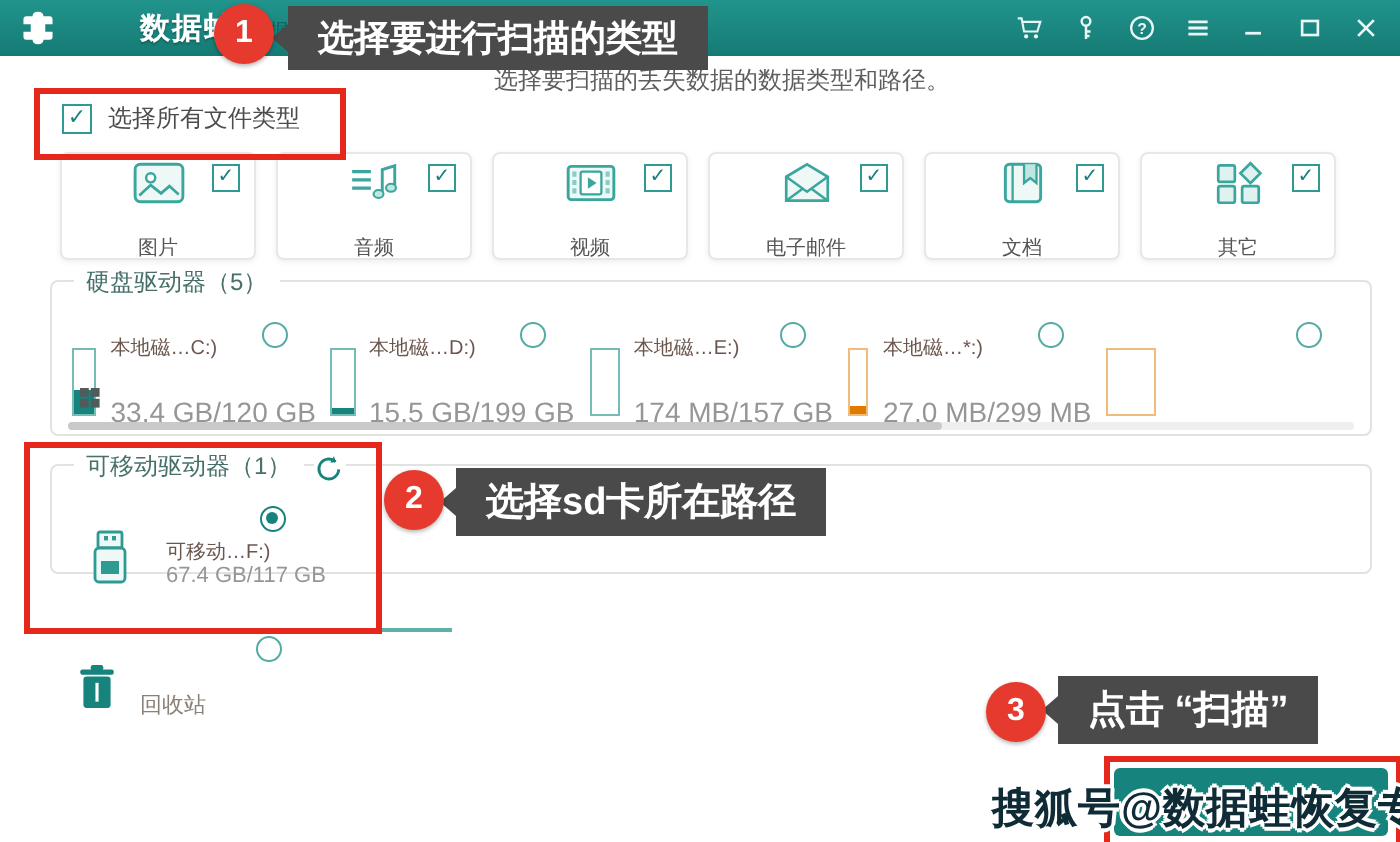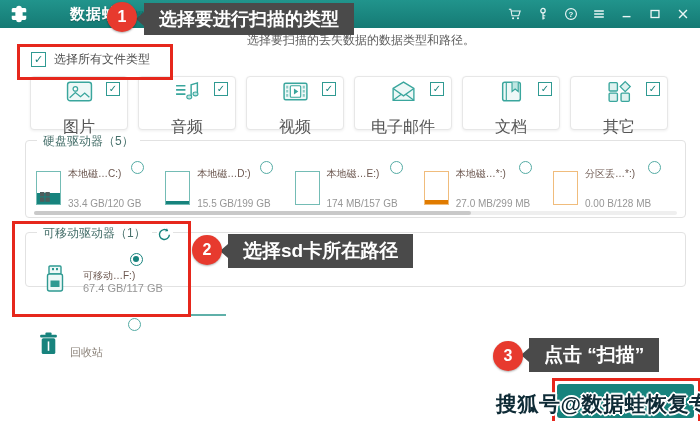--- a/index.html
+++ b/index.html
@@ -30,21 +30,21 @@
   
   .cards{position:absolute;left:30px;top:76px;width:638px;display:flex;gap:10px;z-index:1;}
   .card{flex:1;height:49px;background:#fff;border:1px solid #e7e7e7;border-radius:4px;
     box-shadow:0 1px 3px rgba(0,0,0,.07);position:relative;display:flex;flex-direction:column;
     align-items:center;justify-content:flex-start;padding-top:3px;cursor:pointer;}
   .card-cb{position:absolute;top:5px;right:7px;width:12px;height:12px;border:1px solid #2f9a92;
     background:#fff;display:inline-flex;align-items:center;justify-content:center;}
   .card-cb .tick{font-size:10px;line-height:10px;}
   .card-ic{height:24px;display:inline-flex;align-items:flex-end;}
   .card-ic svg{width:27px;height:23px;}
-  .card-label{font-size:16px;color:#555;margin-top:14px;}
+  .card-label{font-size:10px;color:#555;margin-top:14px;}
 
   
   .fieldset{position:absolute;border:1px solid #e2e2e2;border-radius:4px;background:#fff;}
   .legend{position:absolute;top:-8px;left:11px;background:#fff;padding:0 6px;font-size:12px;
     color:#47706b;}
   .fs-hd{left:25px;top:140px;width:659px;height:76px;}
   .fs-rm{left:25px;top:232px;width:659px;height:53px;overflow:visible;}
 
   .hd-row{position:absolute;left:10px;top:16px;right:10px;display:flex;justify-content:space-between;}
   .tile{position:relative;width:122px;display:flex;align-items:center;gap:7px;padding-top:10px;cursor:pointer;}
@@ -54,21 +54,21 @@
   .radio.on::after{content:"";position:absolute;left:2px;top:2px;width:6px;height:6px;
     border-radius:50%;background:#17837d;}
   .tile .radio{position:absolute;right:14px;top:4px;}
   .disk{width:25px;height:34px;border:1.5px solid #74bcb5;background:#fff;position:relative;box-sizing:border-box;}
   .disk.orange{border-color:#f0bc7c;}
   .dfill{position:absolute;left:0;right:0;bottom:0;background:#17837d;}
   .dfill.orange{background:#e07b00;}
   .winlogo{position:absolute;left:3px;bottom:6px;width:10px;height:10px;}
   .dtext{display:flex;flex-direction:column;gap:17px;}
   .dname{font-size:10px;color:#6b564e;white-space:nowrap;}
-  .dsize{font-size:10px;color:#969696;white-space:nowrap;}
+  .dsize{font-size:14px;color:#969696;white-space:nowrap;}
   .hscroll{position:absolute;left:8px;right:8px;bottom:2px;height:4px;background:#efefef;border-radius:2px;}
   .hthumb{width:68%;height:4px;background:#cscs;background:#c9c9c9;border-radius:2px;}
 
   .refresh{position:absolute;left:131px;top:-6px;width:16px;height:16px;background:#fff;
     display:inline-flex;cursor:pointer;}
   .refresh svg{width:15px;height:15px;}
   .rm-tile{position:absolute;left:14px;top:18px;width:200px;cursor:pointer;}
   .rm-tile .radio{position:absolute;left:90px;top:2px;}
   .usb{position:absolute;left:2px;top:13px;width:26px;height:31px;}
   .usb svg{width:26px;height:31px;}
@@ -303,24 +303,20 @@
           <div class="dtext">
             <div class="dname">本地磁…*:)</div>
             <div class="dsize">27.0 MB/299 MB</div>
           </div>
         </div>
         <div class="tile">
           <span class="radio"></span>
           <div class="disk orange">
             <div class="dfill orange" style="height: 0%;"></div>
           </div>
-          <div class="dtext">
-            <div class="dname">分区丢…*:)</div>
-            <div class="dsize">0.00  B/128 MB</div>
-          </div>
         </div>
       </div>
     <div class="hscroll">
         <div class="hthumb"></div>
       </div>
   </div>
 
   <div class="fieldset fs-rm">
     <span class="legend">可移动驱动器（1）</span>
     <span class="refresh">

